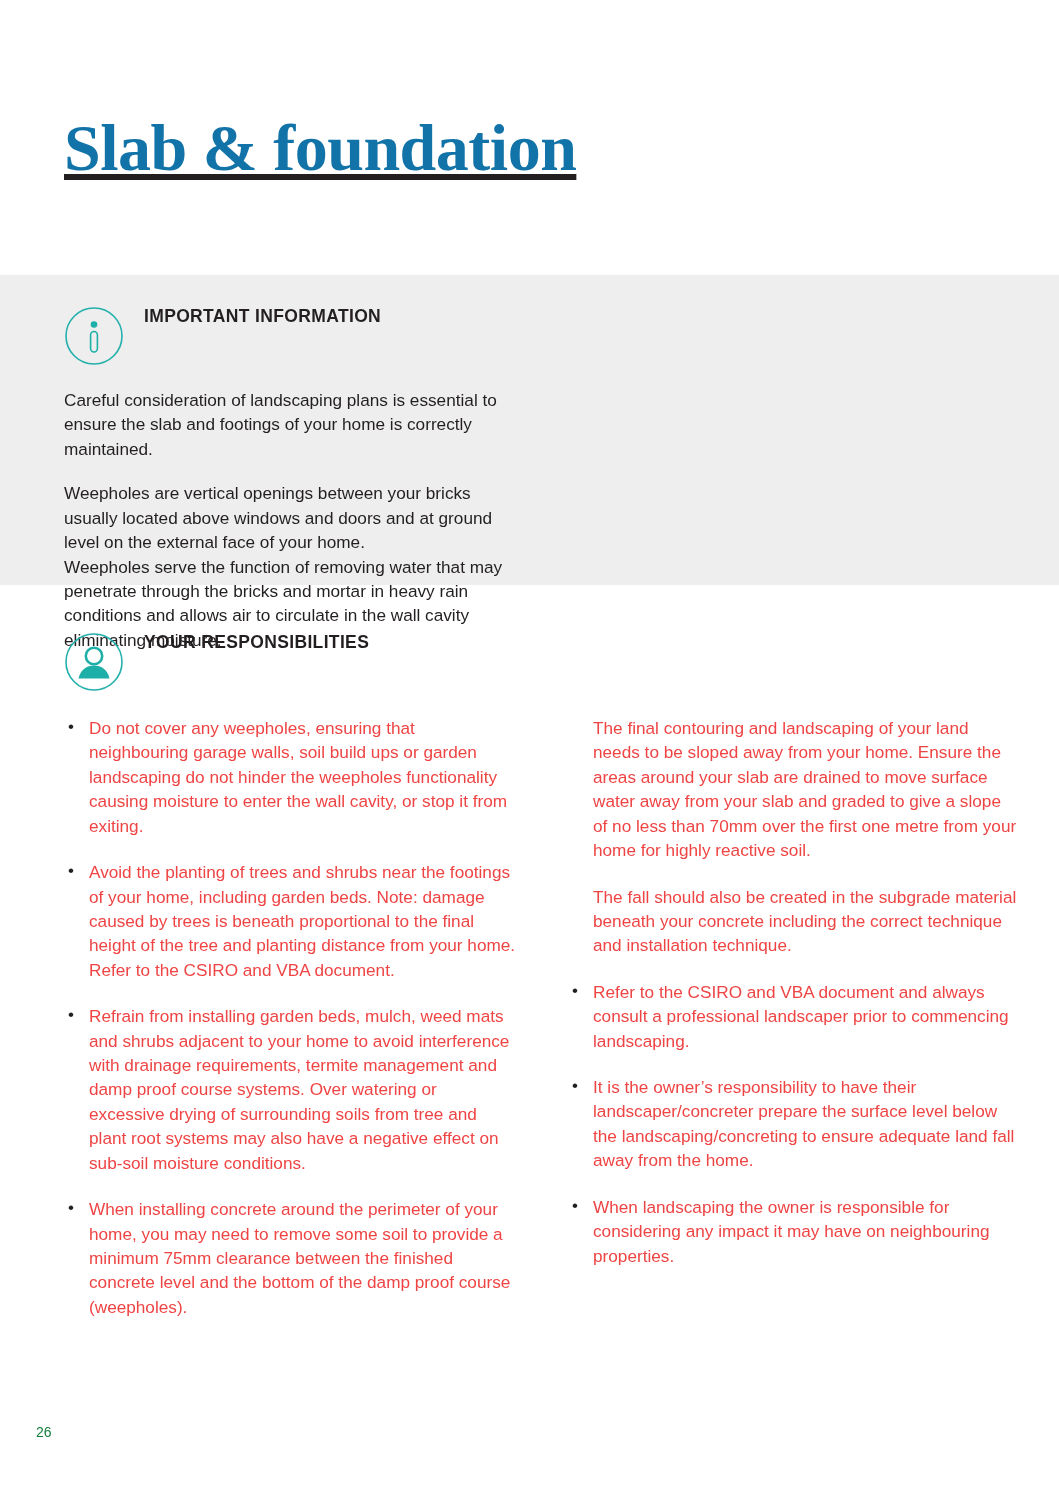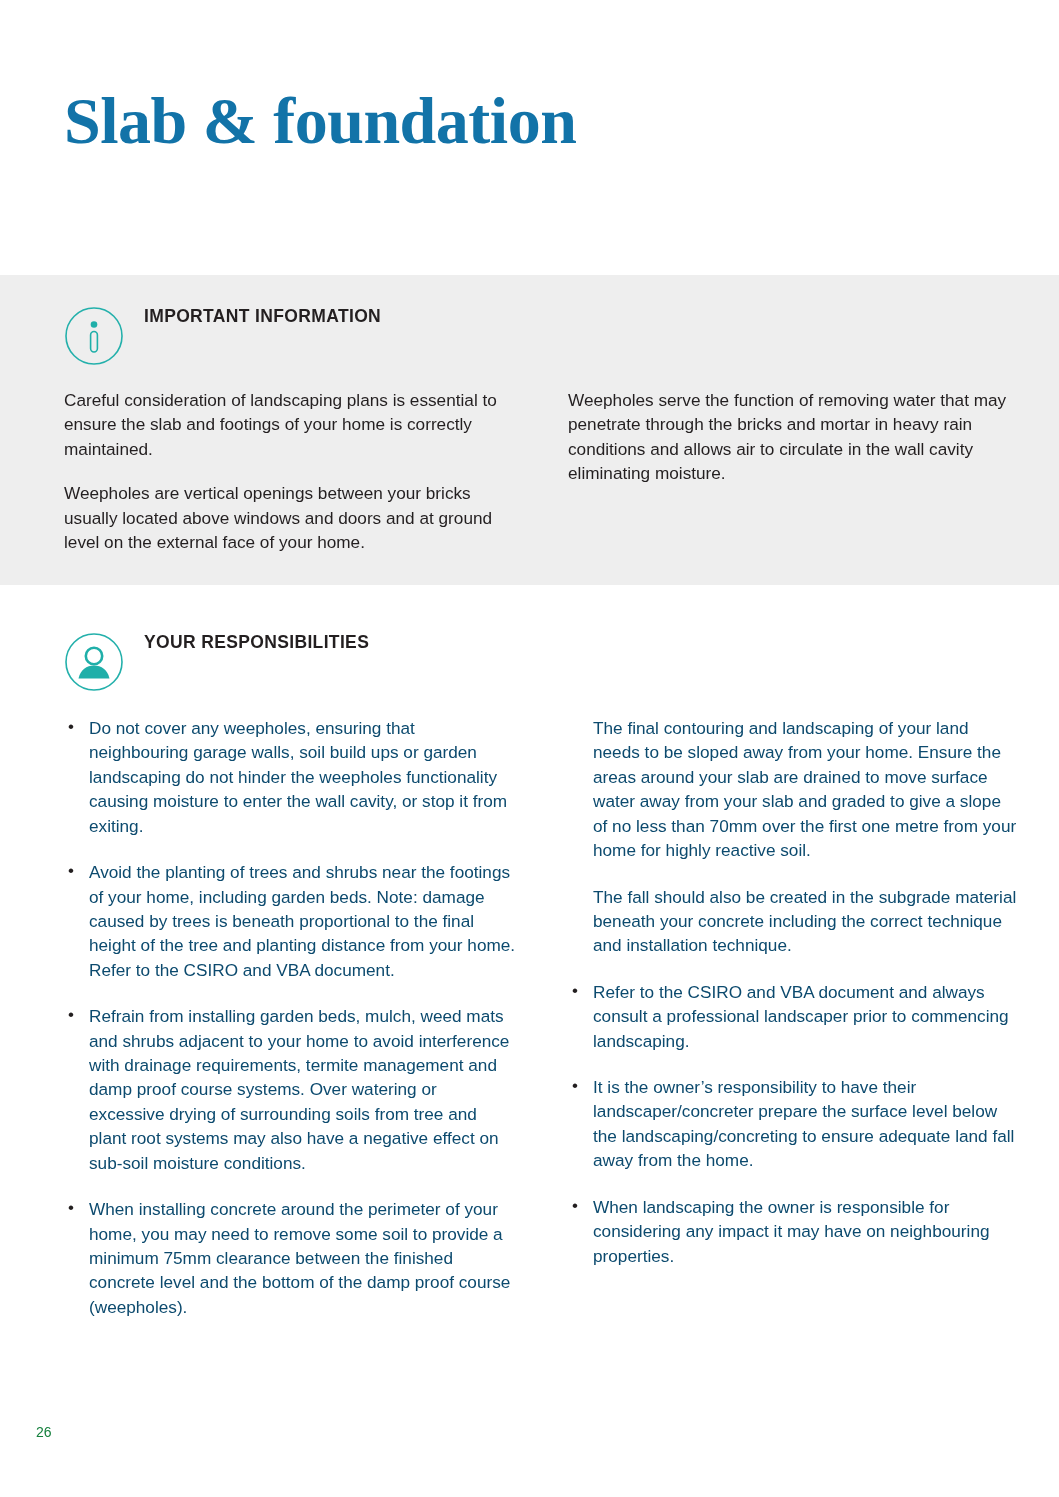--- a/index.html
+++ b/index.html
@@ -21,22 +21,23 @@
     position: relative;
     width: 1059px;
     height: 1497px;
     background: #ffffff;
   }
 
   
   .header {
     position: absolute;
     left: 64px;
-    top: 88px;
+    top: 115px;
     width: 900px;
+    text-decoration: underline;
   }
   .doc-title {
     font-family: "Liberation Serif", "DejaVu Serif", serif;
     font-weight: bold;
     font-size: 66px;
     line-height: 1.0;
     letter-spacing: -0.5px;
     color: #1273A8;
     margin: 0;
     white-space: nowrap;
@@ -100,21 +101,21 @@
     margin: 0;
     padding: 0;
   }
   ul.bullets > li {
     position: relative;
     padding-left: 25px;
     margin-bottom: 22px;
     font-family: "Liberation Sans", sans-serif;
     font-size: 17.2px;
     line-height: 1.42;
-    color: #0c4a6e;
+    color: #ef4444;
   }
   ul.bullets > li:last-child { margin-bottom: 0; }
   ul.bullets > li.bulleted::before {
     content: "\2022";
     position: absolute;
     left: 4px;
     top: -1px;
     font-size: 17px;
     line-height: 1.42;
     color: #231f20;
@@ -146,21 +147,21 @@
     <span>
       <svg class="icon-circle" viewBox="0 0 60 60" aria-hidden="true">
         <circle cx="30" cy="30" r="28" fill="none" stroke="#23B0AB" stroke-width="1.6"></circle>
         <circle cx="30" cy="18.5" r="3.3" fill="#1FAFA9"></circle>
         <rect x="26.6" y="25.5" width="6.8" height="20.5" rx="3.4" fill="none" stroke="#1FAFA9" stroke-width="1.6"></rect>
       </svg>
     </span>
     <span class="section-head-title">IMPORTANT INFORMATION</span>
   </div>
 
-  <div class="cols" style="left:64px; top:388px; width:956px;">
+  <div class="cols" style="left:64px; top:388px; width:956px;flex-direction:column;">
     <div class="col-left">
       <p class="body">Careful consideration of landscaping plans is essential to ensure the slab and footings of your home is correctly maintained.</p>
       <p class="body">Weepholes are vertical openings between your bricks usually located above windows and doors and at ground level on the external face of your home.</p>
     </div>
     <div class="col-right">
       <p class="body">Weepholes serve the function of removing water that may penetrate through the bricks and mortar in heavy rain conditions and allows air to circulate in the wall cavity eliminating moisture.</p>
     </div>
   </div>
 
   <div class="section-head" style="left:64px; top:632px;">

